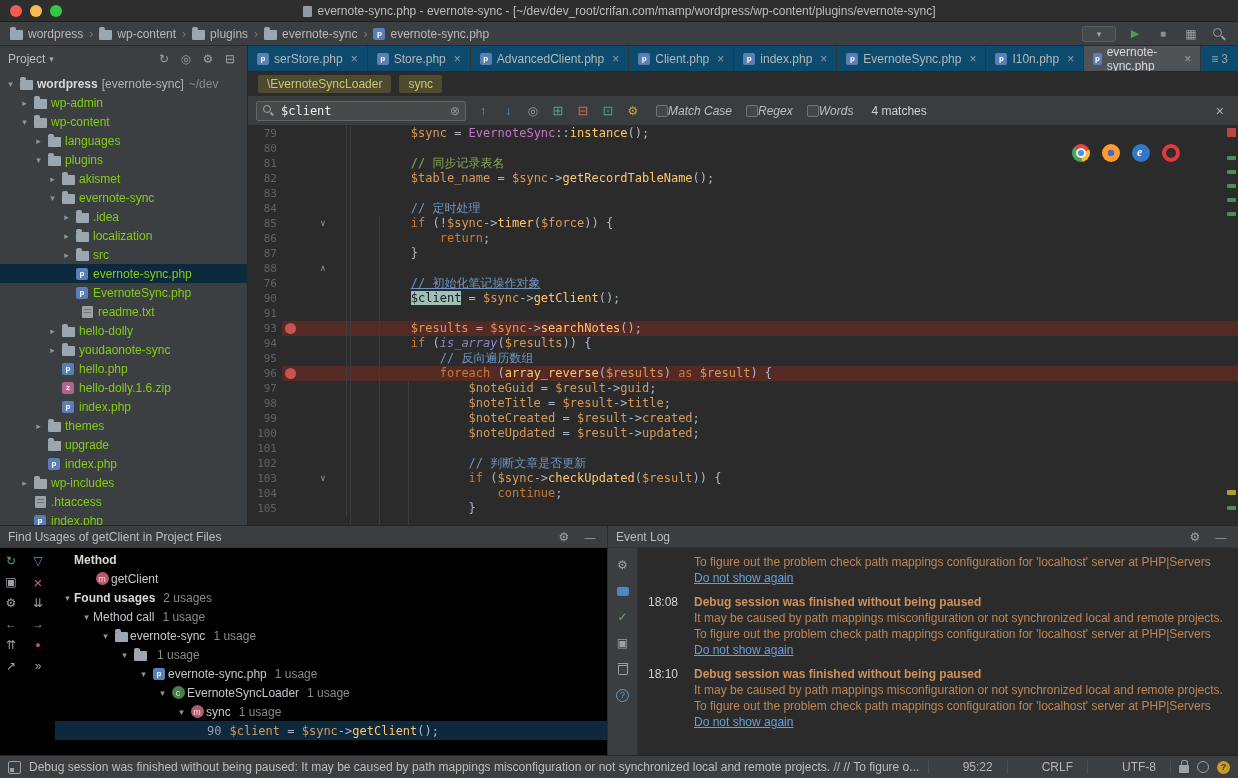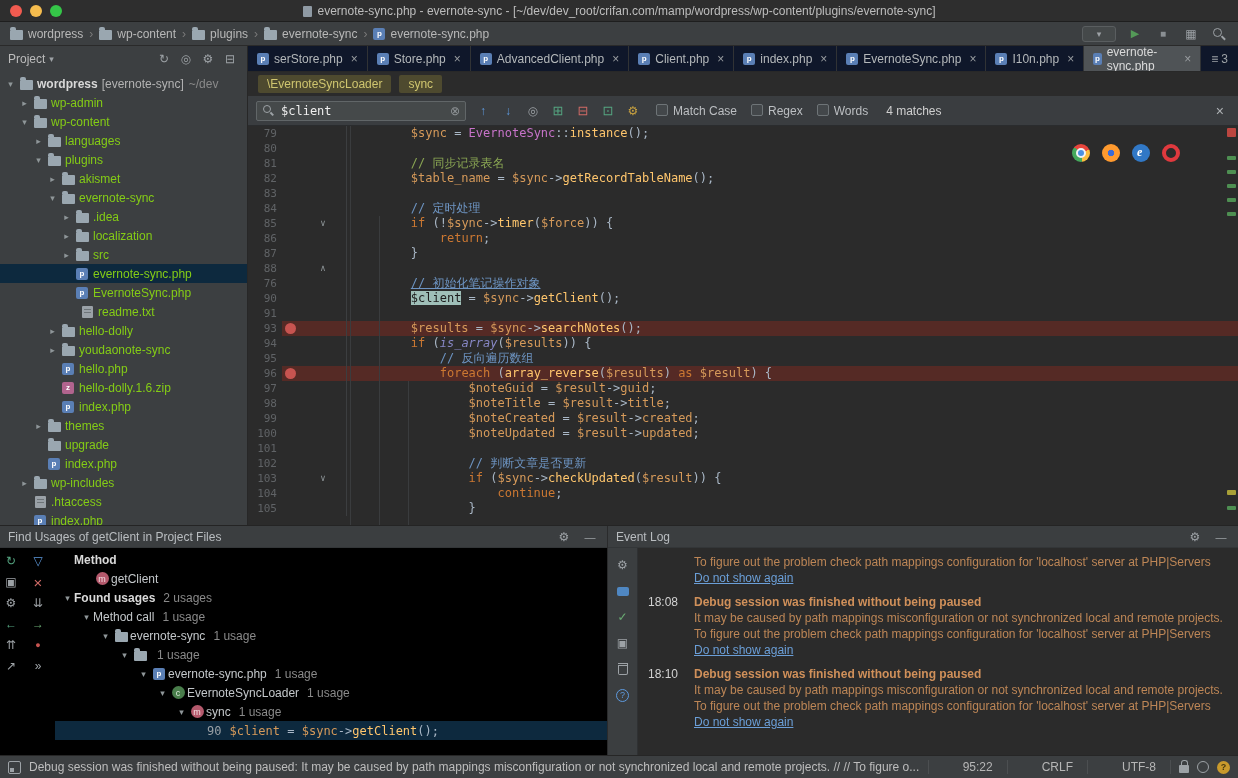--- a/index.html
+++ b/index.html
@@ -82,40 +82,40 @@
   .tr-arrow { flex:0 0 13px; text-align:center; color:#8f9699; font-size:9px; }
   .tr-icon { flex:0 0 18px; display:flex; justify-content:center; }
   .tr-label { color:#84cc16; margin-left:2px; }
   .tr-label.bold { font-weight:bold; color:#d8d8d8; }
   .tr-tag { color:#b3b3b3; margin-left:4px; }
   .tr-extra { color:#8a8a8a; margin-left:5px; }
 
   .editor-col { flex:1; display:flex; flex-direction:column; min-width:0; }
 
   
-  .tabbar { flex:0 0 26px; background:#0f172a; border-bottom:1px solid #282828; display:flex; align-items:stretch; overflow:hidden; }
+  .tabbar { flex:0 0 26px; background:#0c4a6e; border-bottom:1px solid #282828; display:flex; align-items:stretch; overflow:hidden; }
   .tab { display:flex; align-items:center; gap:5px; padding:0 9px; border-right:1px solid #313335; color:#b4b8ba; }
   .tab.active { background:#4f5356; color:#dadada; }
   .tab-close { color:#9a9ea1; margin-left:3px; }
   .tab-overflow { margin-left:auto; display:flex; align-items:center; gap:3px; padding:0 10px; color:#9da2a6; }
 
   
   .chips-row { flex:0 0 24px; background:#2b2b2b; display:flex; align-items:center; gap:8px; padding-left:10px; }
   .chip { background:#4e4a2f; color:#cfc56f; padding:2px 9px; border-radius:2px; }
 
   
   .findbar { flex:0 0 30px; background:#3a3d40; border-bottom:1px solid #2a2c2e; display:flex; align-items:center; padding:0 8px; }
   .search-field { width:210px; height:20px; background:#45494a; border:1px solid #616668; border-radius:2px; display:flex; align-items:center; padding:0 5px; gap:4px; }
   .sf-mag { position:relative; width:13px; height:13px; flex:0 0 13px; }
   .sf-mag::before { content:""; position:absolute; left:1px; top:1px; width:6px; height:6px; border:1.5px solid #9da2a6; border-radius:50%; }
   .sf-mag::after { content:""; position:absolute; left:8px; top:9px; width:4px; height:1.5px; background:#9da2a6; transform:rotate(45deg); }
   .search-input { flex:1; min-width:0; background:transparent; border:none; outline:none; color:#eee; font-family:"DejaVu Sans Mono",monospace; font-size:12px; }
   .sf-clear { color:#8e9396; }
   .fb-icons { display:flex; align-items:center; gap:7px; margin-left:8px; }
-  .cb-wrap { display:flex; gap:5px; margin-left:14px; color:#bcbfc2; }
+  .cb-wrap { display:flex; align-items:center; margin-left:14px; color:#bcbfc2;font-style:italic; }
   .cb { width:12px; height:12px; background:#43474a; border:1px solid #6e7477; border-radius:2px; }
   .fb-matches { margin-left:18px; color:#cfcfcf; }
   .fb-close { margin-left:auto; color:#aeb2b5; font-size:14px; padding:0 6px; }
 
   
   .editor-body { flex:1; position:relative; overflow:hidden; background:#2b2b2b; font-family:"DejaVu Sans Mono",monospace; font-size:12px; }
   .code-line { display:flex; height:15px; line-height:15px; white-space:pre; }
   .gut-num { flex:0 0 34px; text-align:right; padding-right:5px; color:#606366; font-size:11px; }
   .row-right { flex:1; display:flex; min-width:0;gap:16px; }
   .code-line.bp .row-right { background:#552a25; }

